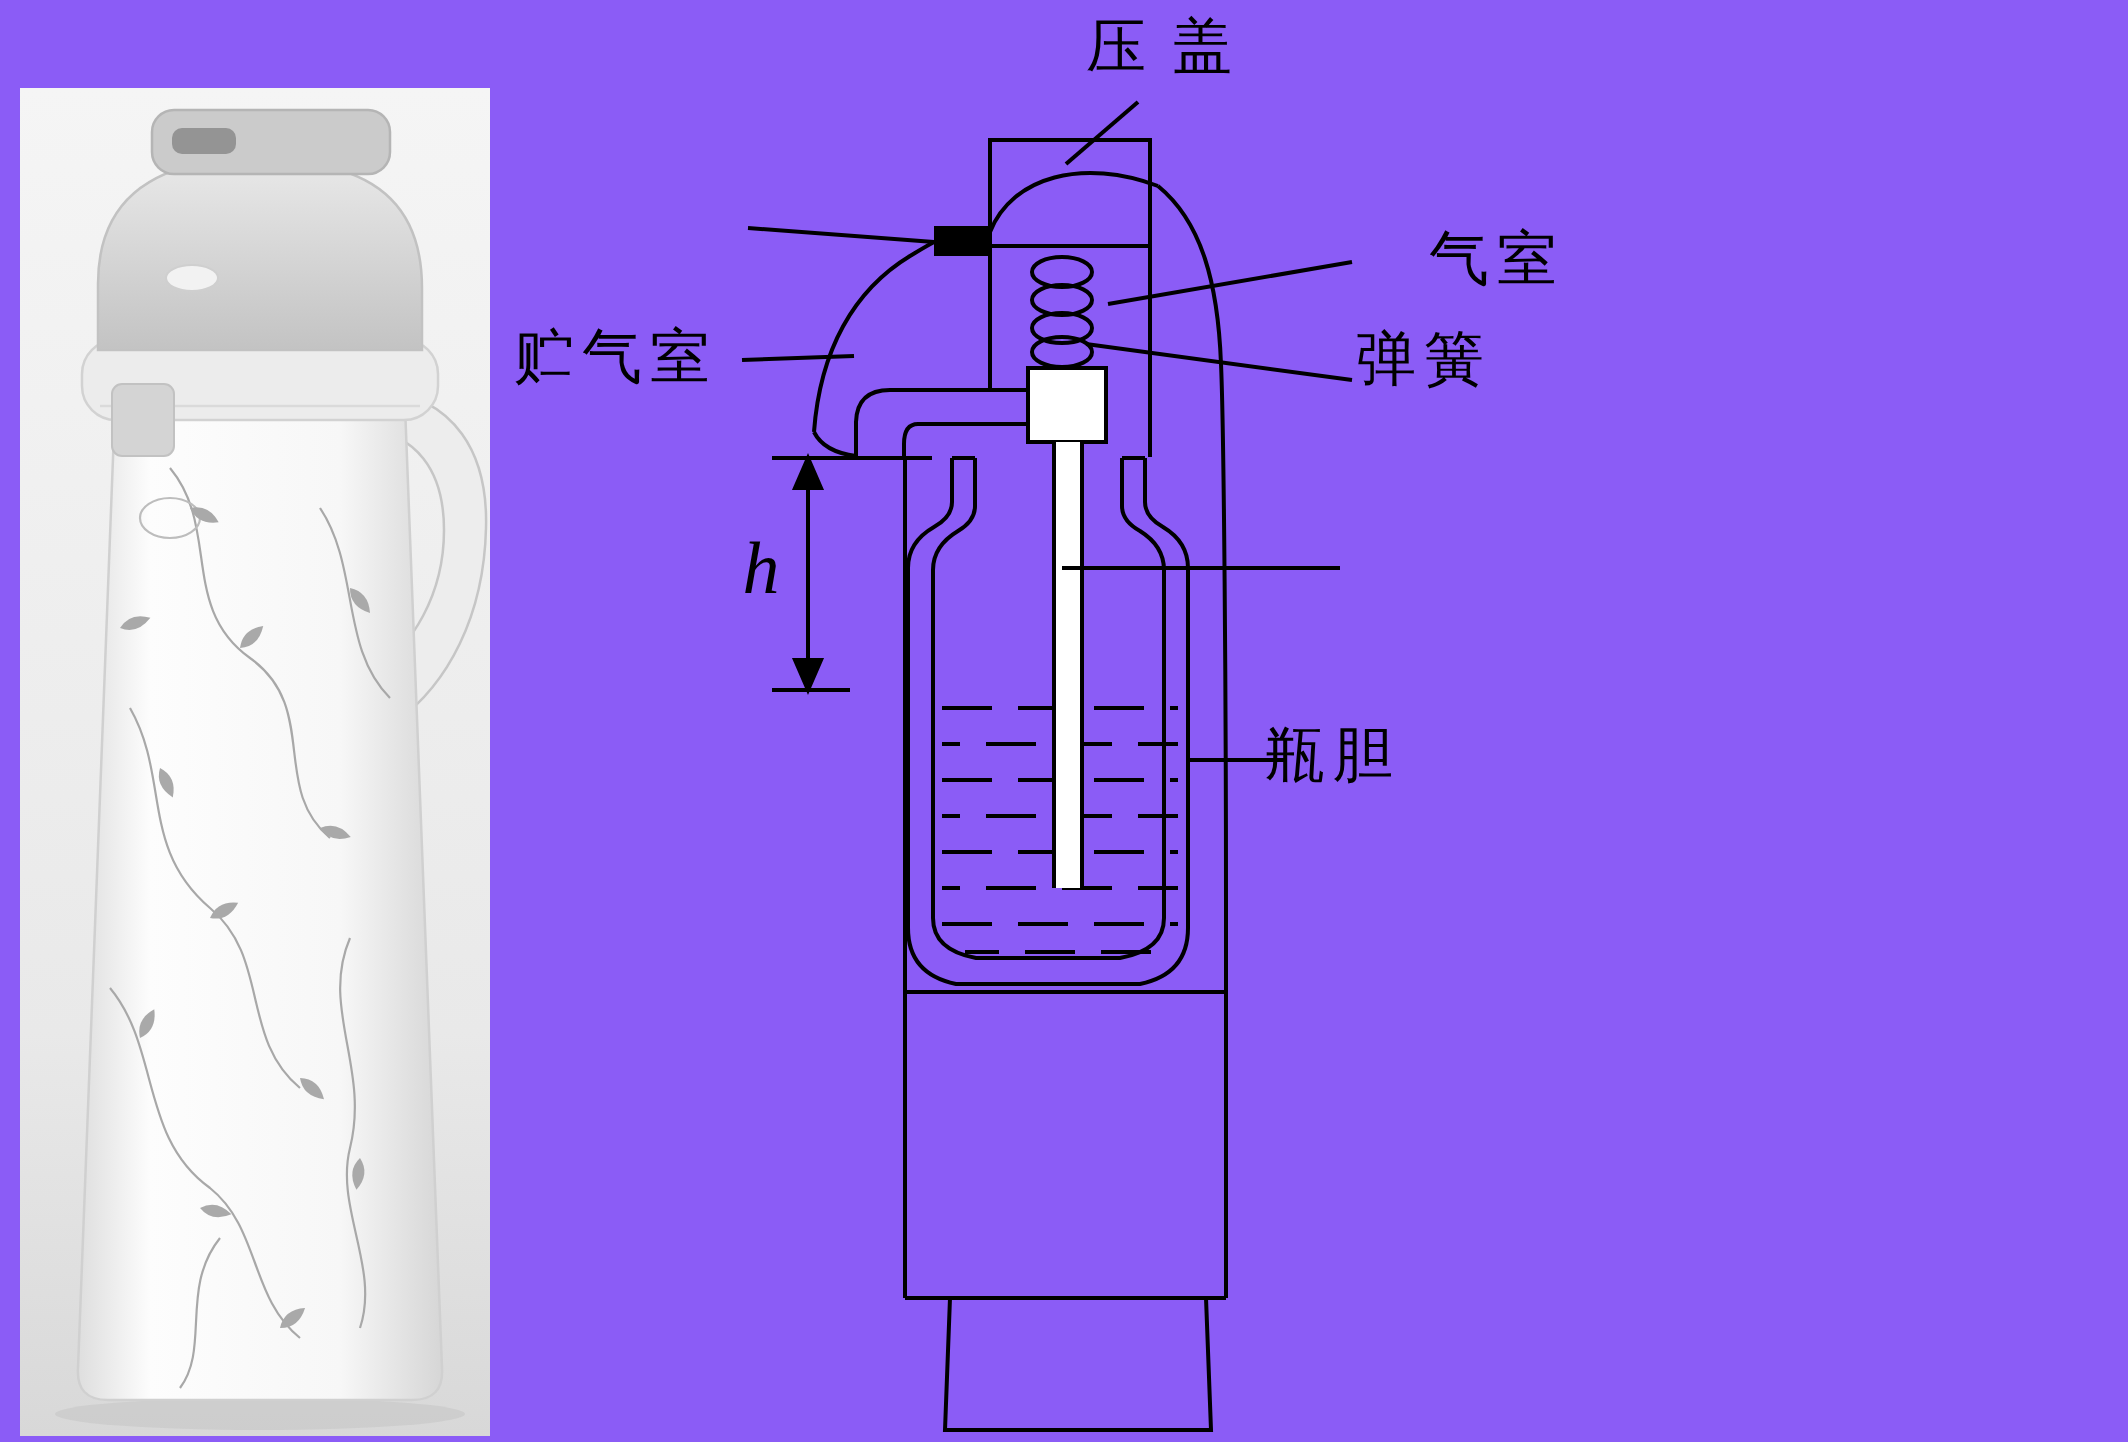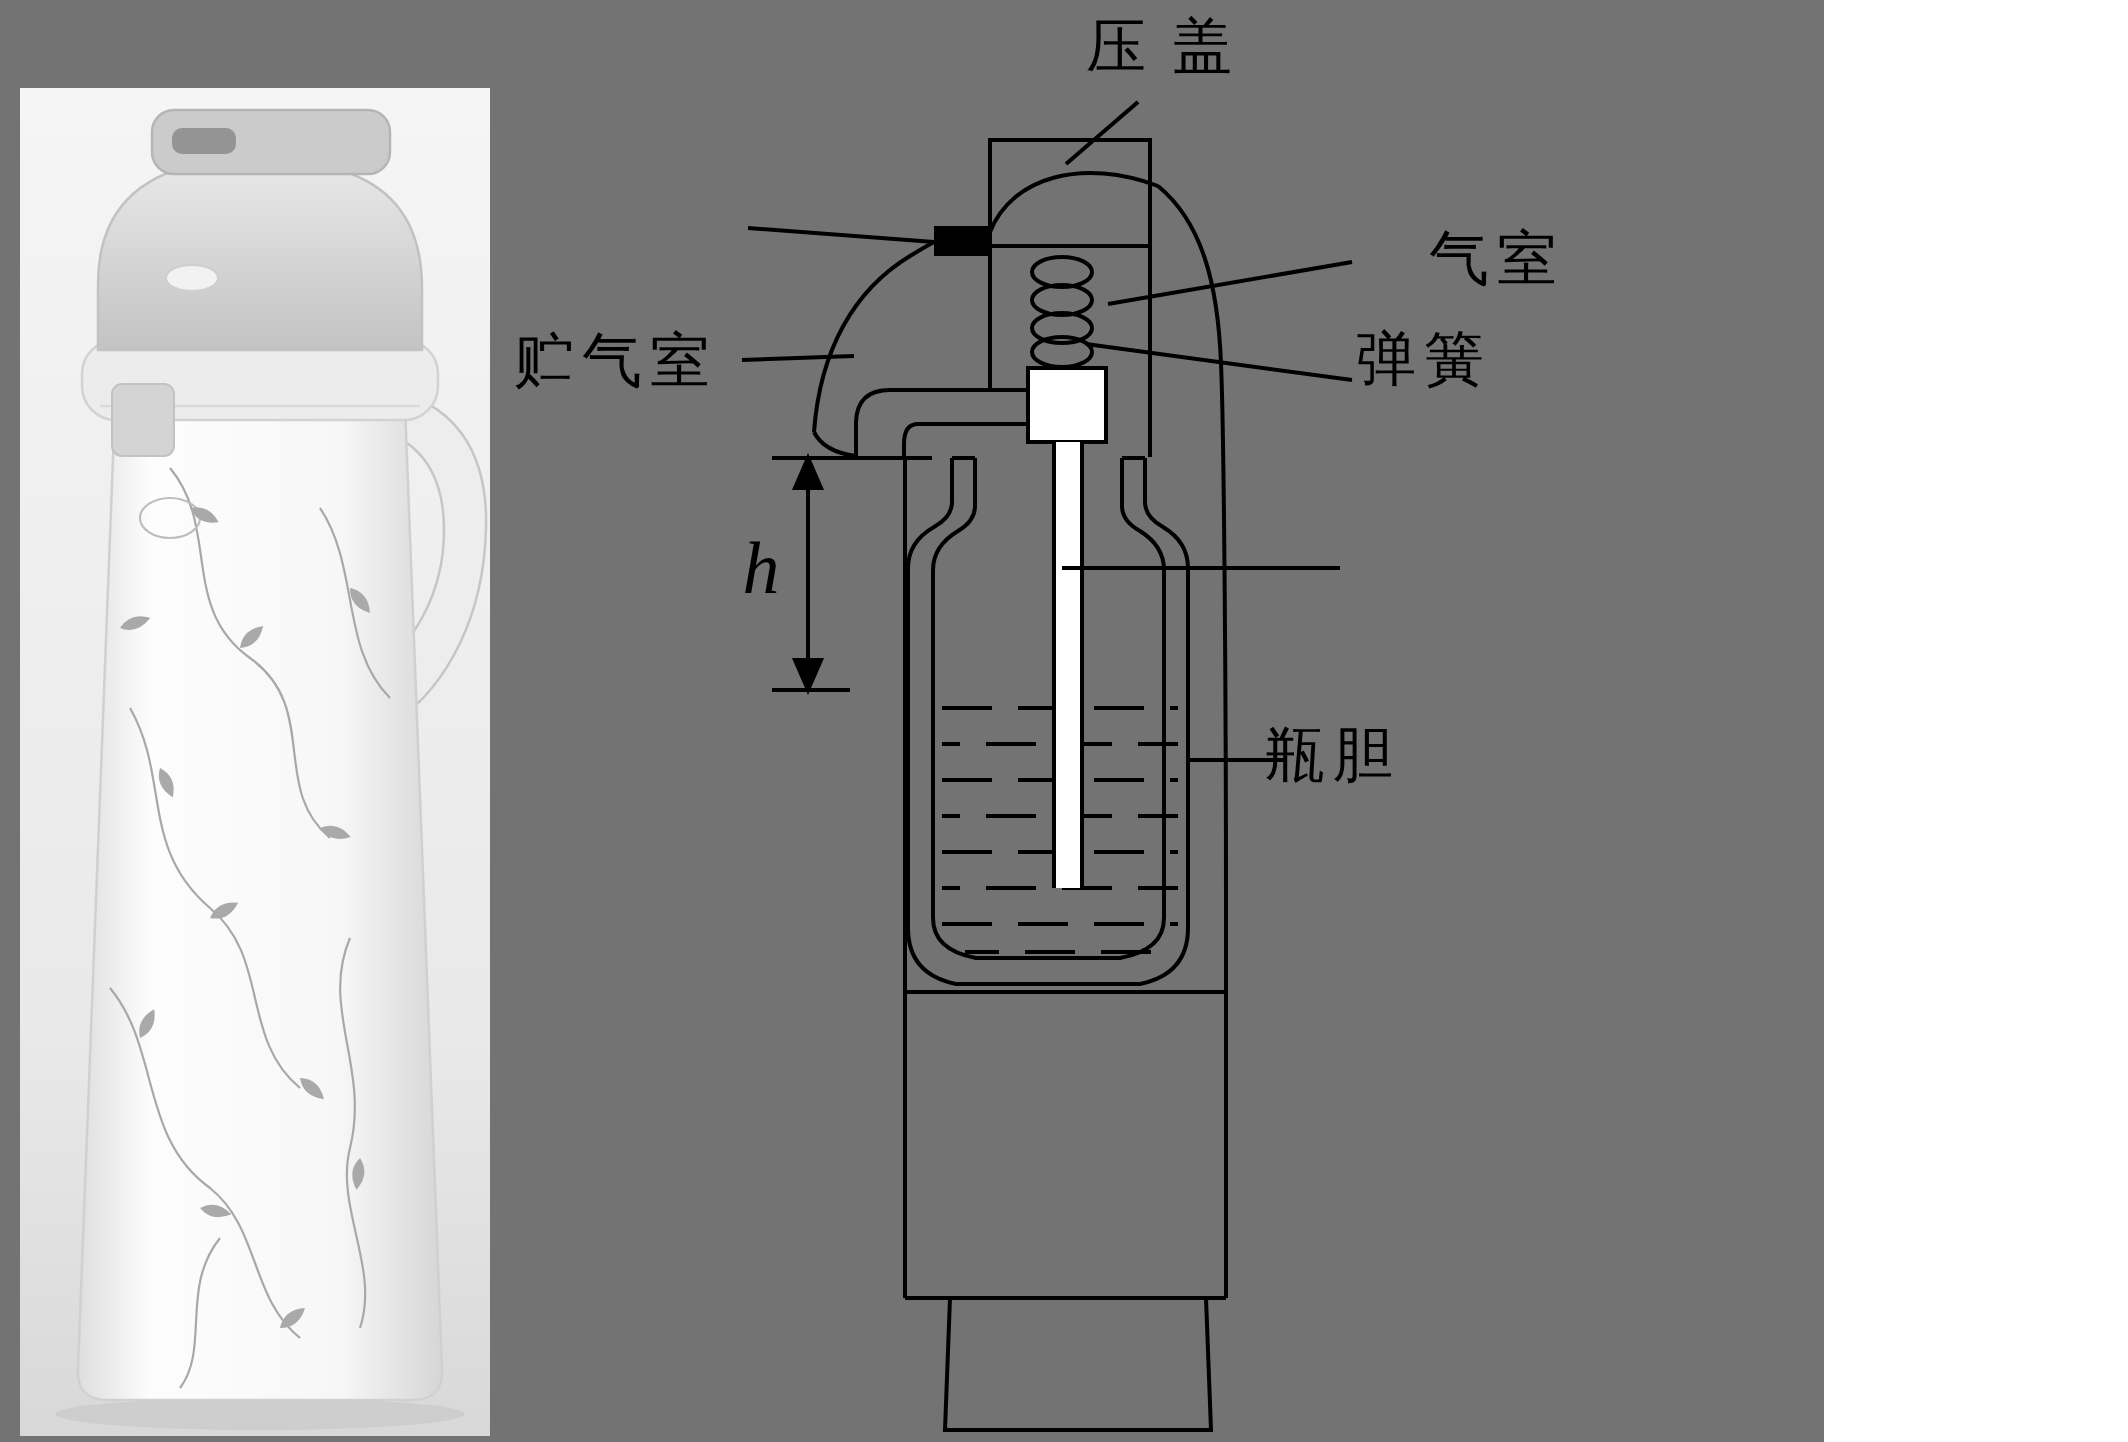--- a/index.html
+++ b/index.html
@@ -1,19 +1,19 @@
 <!DOCTYPE html>
 <html><head>
 <meta charset="utf-8">
 <style>
   html,body{margin:0;padding:0;background:#ffffff;}
   .stage{
     position:relative;
-    width:1824px;height:1442px;
-    background:#737373;
+    width:2128px;height:1442px;
+    background:#8b5cf6;
     overflow:hidden;
     font-family:"Liberation Serif","DejaVu Serif",serif;
   }
   .photo-wrap{
     position:absolute;left:20px;top:88px;width:470px;height:1348px;
   }
   .photo-wrap svg{display:block;width:100%;height:100%;}
   .diagram-svg{
     position:absolute;left:0;top:0;width:2128px;height:1442px;
   }
@@ -182,17 +182,17 @@
         <path d="M 742 360 L 854 356"></path>
         <path d="M 1340 568 L 1062 568"></path>
         <path d="M 1284 760 L 1190 760"></path>
       </g>
     </g>
   </svg>
 
   <div class="lbl wide" style="left:1086px;top:14px;">压盖</div>
   <div class="lbl" style="left:1429px;top:226px;">气室</div>
   <div class="lbl" style="left:1356px;top:326px;">弹簧</div>
-  <div class="lbl" style="left:514px;top:328px;">贮气室</div>
+  <div class="lbl" style="left:514px;top:328px;font-family:Liberation Mono, monospace;">贮气室</div>
   <div class="lbl hvar" style="left:726px;top:528px;">h</div>
   <div class="lbl" style="left:1265px;top:722px;">瓶胆</div>
 
 </div>
 
 </body></html>

